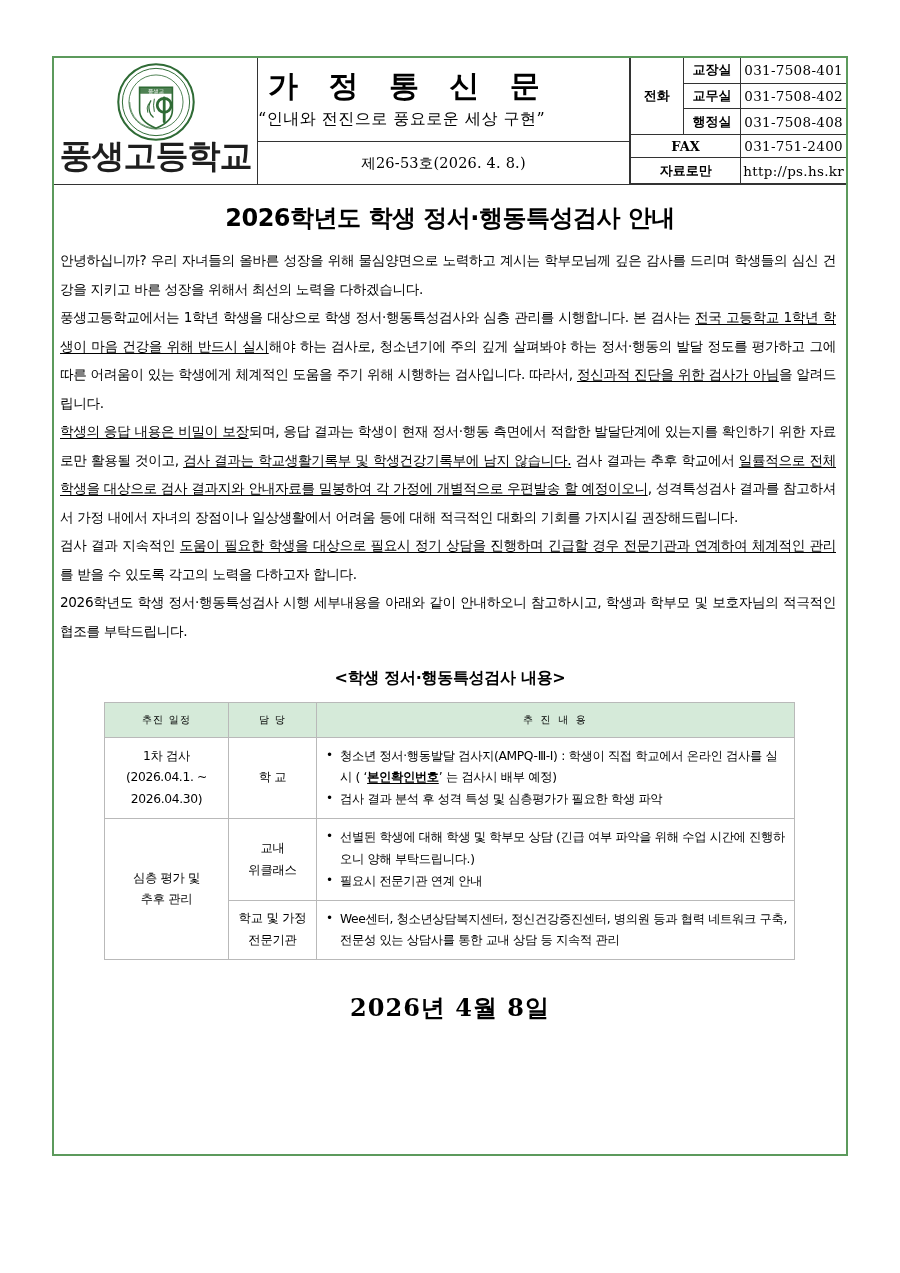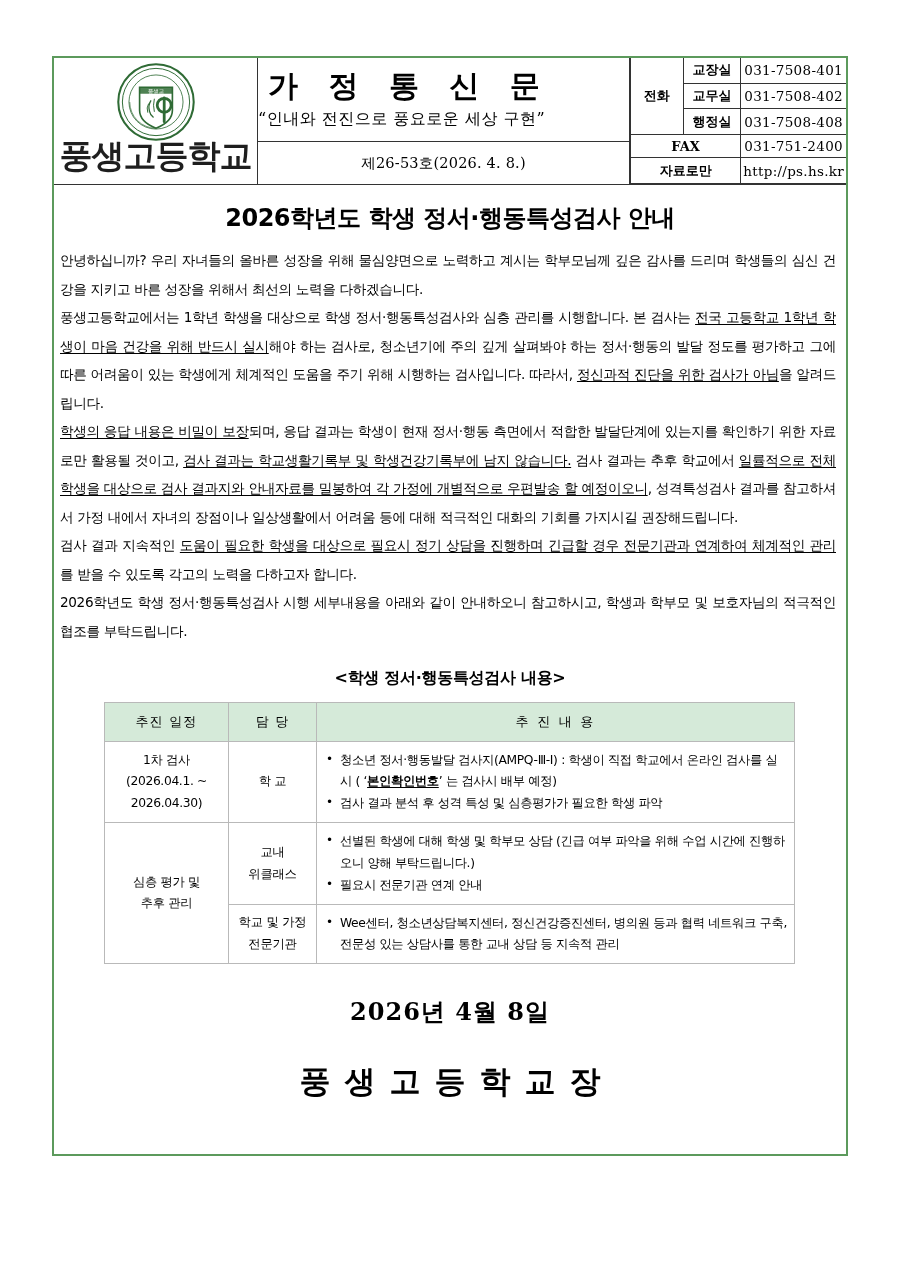--- a/index.html
+++ b/index.html
@@ -192,21 +192,21 @@
   table.plan-tbl td {
     border: 1px solid #b9b9b9;
     padding: 7px 6px;
     vertical-align: middle;
     letter-spacing: -0.35px;
   }
   table.plan-tbl thead th {
     background: #d5ead9;
     text-align: center;
     font-weight: normal;
-    font-size: 13px;
+    font-size: 10px;
     letter-spacing: 1.2px;
     padding: 10px 4px;
     border-top: 1px solid #b9b9b9;
     border-bottom: 1px solid #b9b9b9;
   }
   table.plan-tbl thead th.th-wide { letter-spacing: 2.2px; }
   td.c-sched, td.c-owner {
     text-align: center;
     line-height: 1.75;
   }
@@ -402,15 +402,14 @@
             <ul class="bullets">
               <li><span>Wee센터, 청소년상담복지센터, 정신건강증진센터, 병의원 등과 협력 네트워크 구축, 전문성 있는 상담사를 통한 교내 상담 등 지속적 관리</span></li>
             </ul>
           </td>
         </tr>
       </tbody>
     </table>
   </div>
 
   <div class="sign-date">2026년 4월 8일</div>
-  <div class="sign-school">풍생고등학교장</div>
 
 </div>
 
 </body></html>

